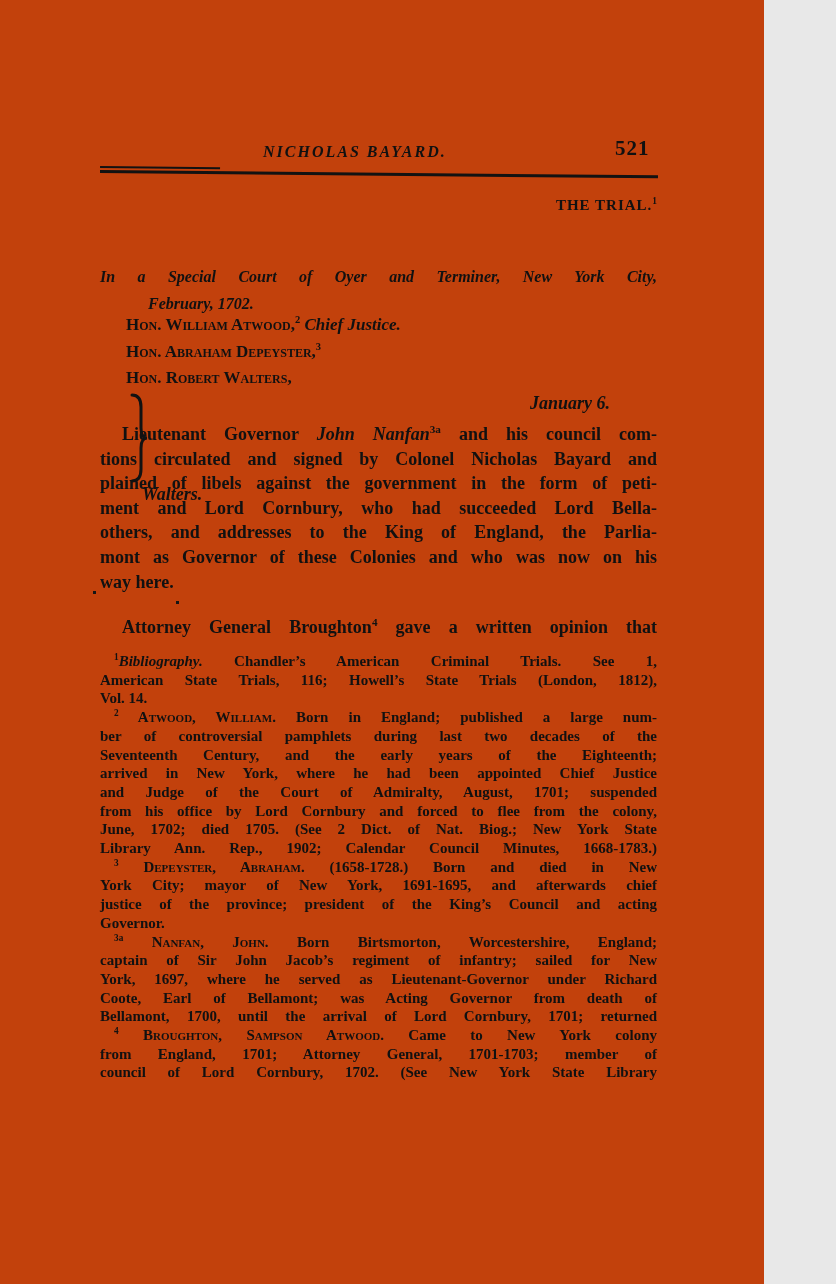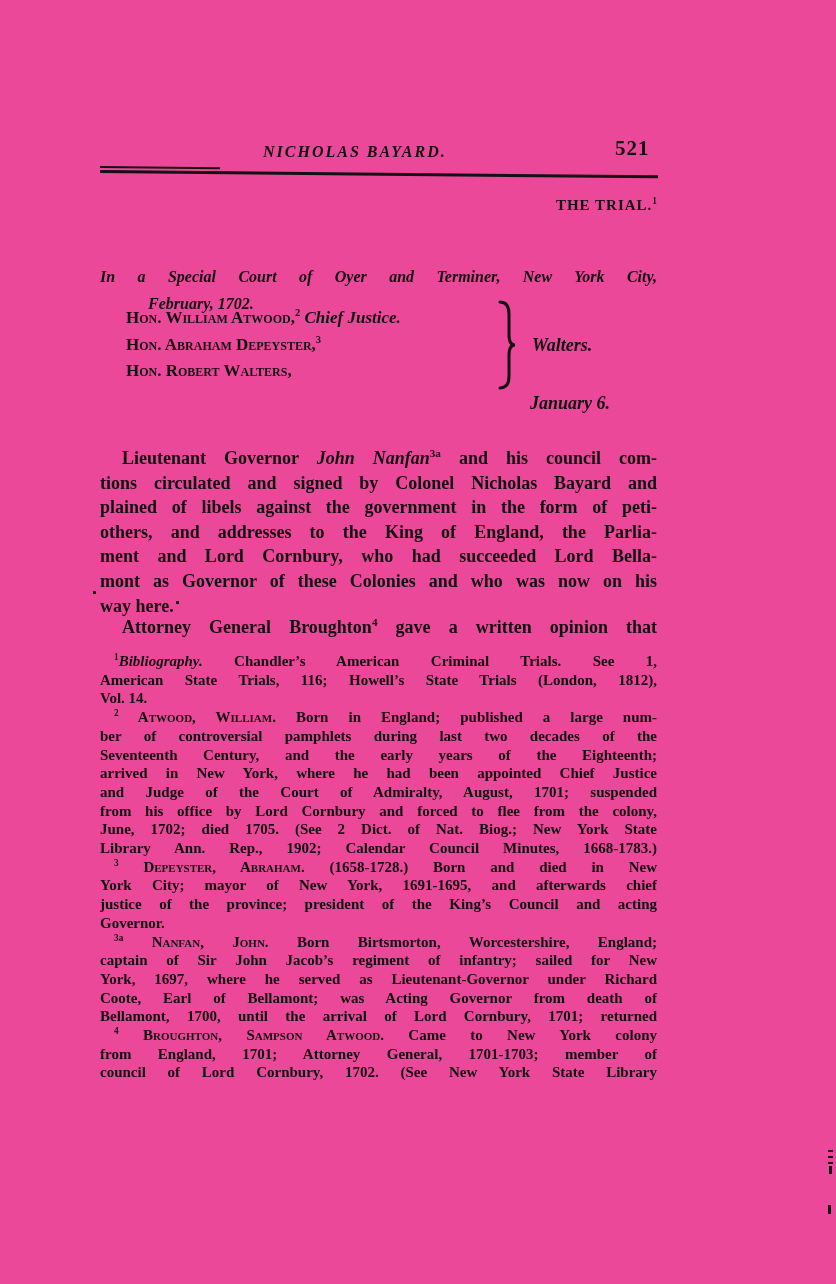--- a/index.html
+++ b/index.html
@@ -1,19 +1,19 @@
 <!DOCTYPE html>
 <html><head>
 <meta charset="utf-8">
 <style>
   html,body{margin:0;padding:0;background:#e8e8e8;}
   .page{
     position:relative;
-    width:836px;height:1284px;
-    background:#ec4899;
+    width:764px;height:1284px;
+    background:#c2410c;
     color:#111111;
     font-family:"Liberation Serif","DejaVu Serif",serif;
     font-weight:700;
     overflow:hidden;
   }
   .abs{position:absolute;}
   
   .running-head{
     left:263px;top:143px;
     font-style:italic;font-size:16px;letter-spacing:2px;
@@ -28,30 +28,30 @@
     content:"";position:absolute;left:0;top:-4px;width:120px;height:2px;background:#121212;
   }
   
   .trial-title{left:100px;top:197px;width:557px;text-align:right;
     font-size:15px;letter-spacing:1px;}
   
   .court{left:100px;top:263px;width:557px;font-size:16px;line-height:27px;}
   .court .line{font-style:italic;}
   .ind2{padding-left:48px;}
   
-  .judges{left:126px;top:299px;display:flex;align-items:center;}
+  .judges{left:126px;top:312px;display:flex;align-items:flex-start;flex-direction:column;}
   .judge-names{width:368px;font-size:17px;line-height:26.5px;}
   .brace{margin-left:2px;display:flex;align-items:center;}
   .judges-label{margin-left:16px;font-style:italic;font-size:18px;}
   
   .date-line{left:100px;top:393px;width:557px;text-align:right;
     padding-right:47px;box-sizing:border-box;font-style:italic;font-size:18px;}
   
   .body-para{left:100px;width:557px;font-size:18px;line-height:24.6px;}
-  .p1{top:446px;}
+  .p1{top:422px;}
   .p2{top:601px;margin-top:14px;}
   
   .footnotes{left:100px;top:652px;width:557px;font-size:15px;line-height:18.7px;}
   
   .line{text-align:justify;text-align-last:left;}
   .line.jl{text-align-last:justify;}
   .line.ind{text-indent:22px;}
   .fn .line.ind{text-indent:14px;}
   .i{font-style:italic;}
   .sc{font-variant:small-caps;}
@@ -88,22 +88,22 @@
     </div>
     <div class="judges-label">Walters.</div>
   </div>
 
   <div class="abs date-line">January 6.</div>
 
   <div class="abs body-para p1">
       <div class="line jl ind"><span>Lieutenant Governor </span><span class="i">John Nanfan</span><sup>3a</sup><span> and his council com-</span></div>
       <div class="line jl"><span>tions circulated and signed by Colonel Nicholas Bayard and</span></div>
       <div class="line jl"><span>plained of libels against the government in the form of peti-</span></div>
+      <div class="line jl"><span>ment and Lord Cornbury, who had succeeded Lord Bella-</span></div>
       <div class="line jl"><span>others, and addresses to the King of England, the Parlia-</span></div>
-      <div class="line jl"><span>ment and Lord Cornbury, who had succeeded Lord Bella-</span></div>
       <div class="line jl"><span>mont as Governor of these Colonies and who was now on his</span></div>
       <div class="line"><span>way here.</span></div>
     </div>
   <div class="abs body-para p2">
       <div class="line jl ind"><span>Attorney General Broughton</span><sup>4</sup><span> gave a written opinion that</span></div>
     </div>
 
   <div class="abs footnotes">
     <div class="fn">
         <div class="line jl ind"><sup>1</sup><span class="i">Bibliography.</span><span> Chandler’s American Criminal Trials. See 1,</span></div>

